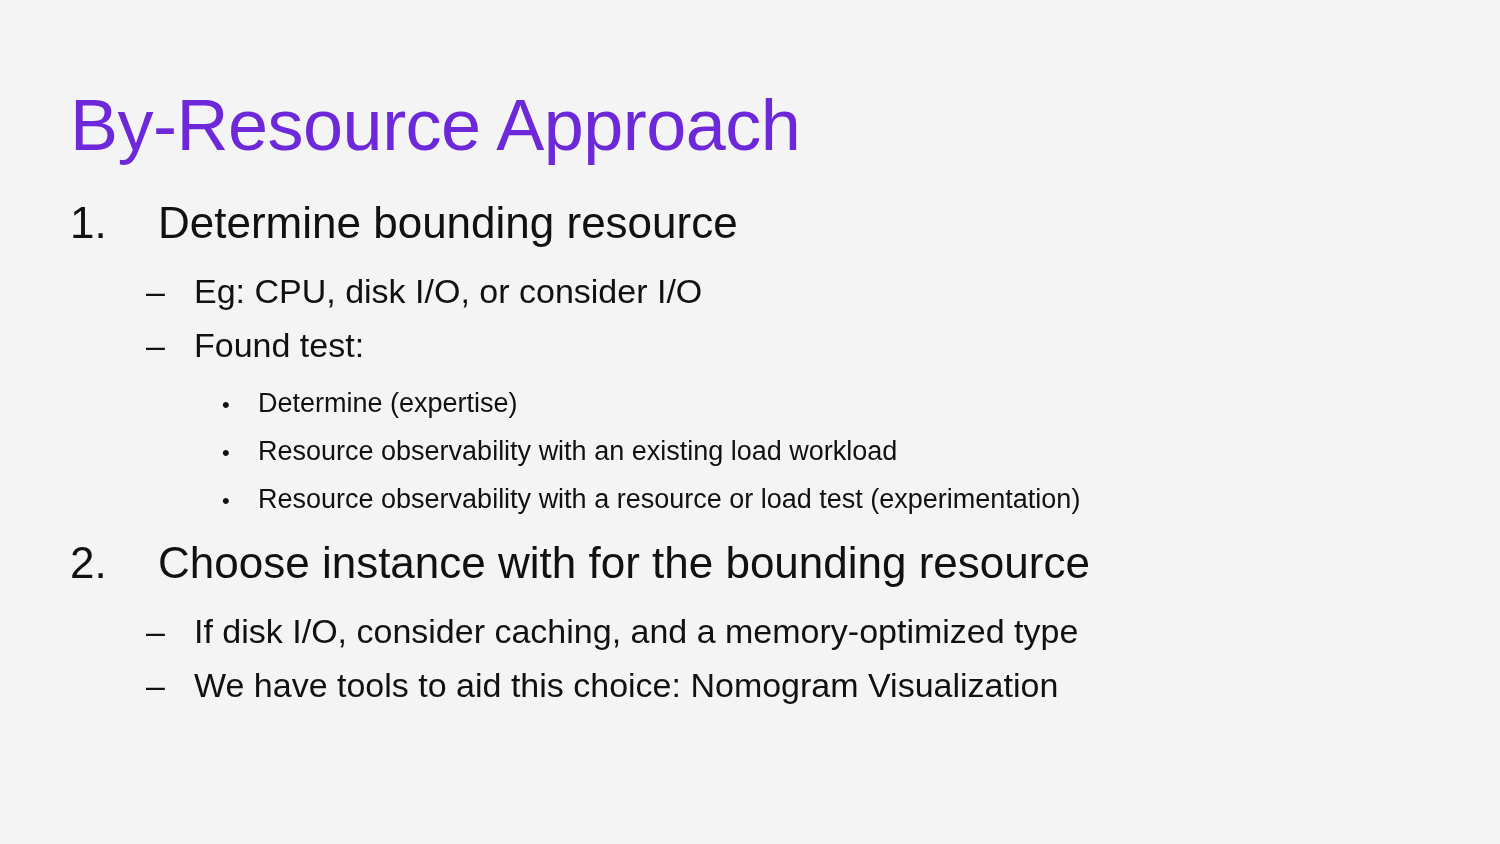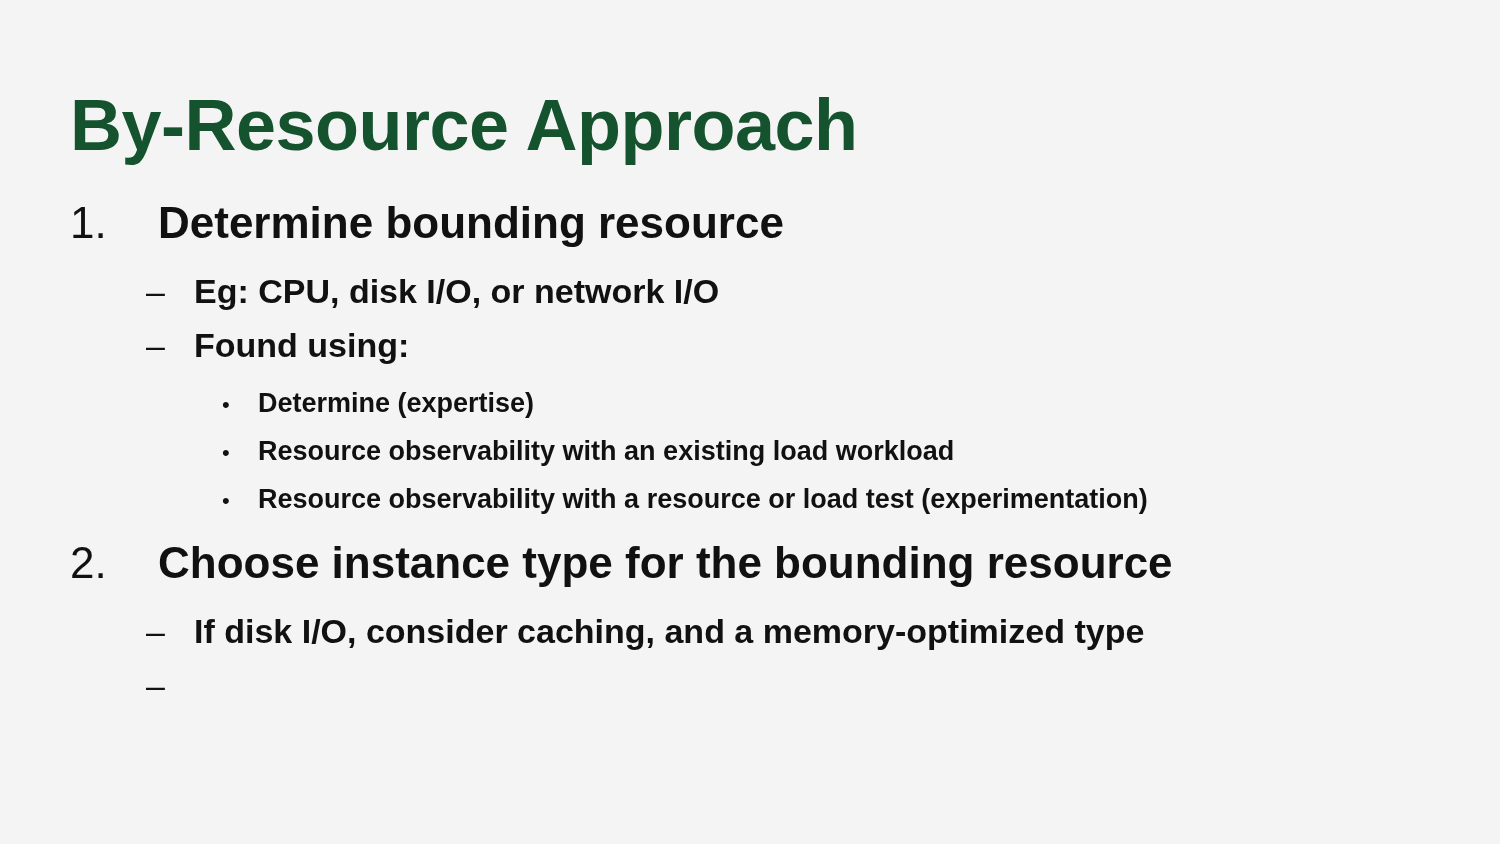--- a/index.html
+++ b/index.html
@@ -24,23 +24,23 @@
     box-sizing: border-box;
   }
 
   
   .slide-title {
     position: absolute;
     left: 70px;
     top: 34px;
     font-size: 72px;
     line-height: 86px;
-    font-weight: 700;
+    font-weight: 400;
     letter-spacing: -0.5px;
-    color: #14532d;
+    color: #6d28d9;
     white-space: nowrap;
   }
 
   
   .body-outline {
     position: absolute;
     left: 0;
     top: 192px;
     width: 1500px;
   }
@@ -53,21 +53,20 @@
 
   .marker {
     flex: 0 0 auto;
     text-align: left;
     color: #111111;
   }
 
   .row-text {
     flex: 0 1 auto;
     color: #111111;
-    font-weight: bold;
   }
 
   
   .lvl1 {
     padding-left: 70px;
     font-size: 44px;
     line-height: 62px;
     margin-bottom: 0px;
   }
   .lvl1 .marker {
@@ -112,26 +111,26 @@
 
     <div class="outline-row lvl1">
       <span class="marker">1.</span>
       <span class="row-text">Determine bounding resource</span>
     </div>
 
     <div class="spacer-1"></div>
 
     <div class="outline-row lvl2">
       <span class="marker">–</span>
-      <span class="row-text">Eg: CPU, disk I/O, or network I/O</span>
+      <span class="row-text">Eg: CPU, disk I/O, or consider I/O</span>
     </div>
 
     <div class="outline-row lvl2">
       <span class="marker">–</span>
-      <span class="row-text">Found using:</span>
+      <span class="row-text">Found test:</span>
     </div>
 
     <div class="spacer-2"></div>
 
     <div class="outline-row lvl3">
       <span class="marker">•</span>
       <span class="row-text">Determine (expertise)</span>
     </div>
 
     <div class="outline-row lvl3">
@@ -141,28 +140,29 @@
 
     <div class="outline-row lvl3">
       <span class="marker">•</span>
       <span class="row-text">Resource observability with a resource or load test (experimentation)</span>
     </div>
 
     <div class="spacer-3"></div>
 
     <div class="outline-row lvl1">
       <span class="marker">2.</span>
-      <span class="row-text">Choose instance type for the bounding resource</span>
+      <span class="row-text">Choose instance with for the bounding resource</span>
     </div>
 
     <div class="spacer-1"></div>
 
     <div class="outline-row lvl2">
       <span class="marker">–</span>
       <span class="row-text">If disk I/O, consider caching, and a memory-optimized type</span>
     </div>
 
     <div class="outline-row lvl2">
       <span class="marker">–</span>
+      <span class="row-text">We have tools to aid this choice: Nomogram Visualization</span>
     </div>
 
   </div>
 </div>
 
 </body></html>

